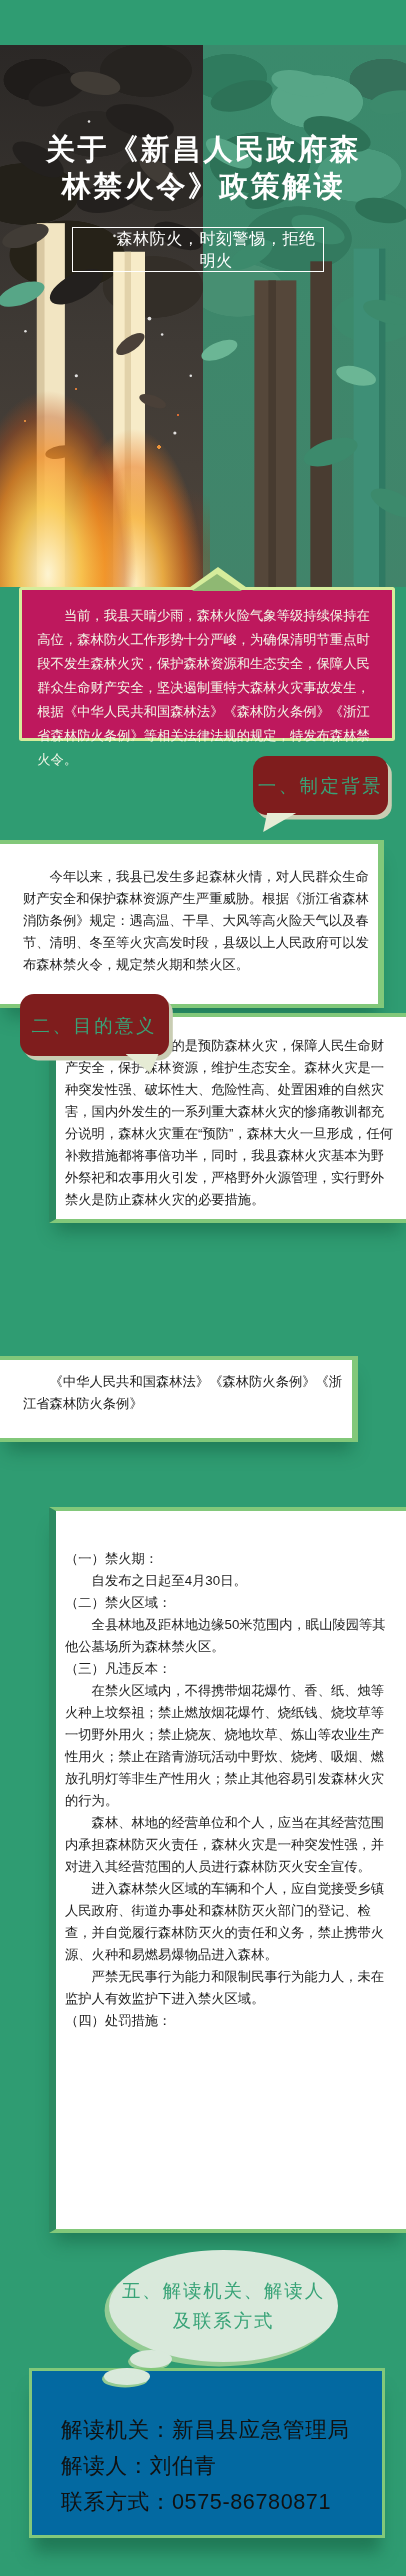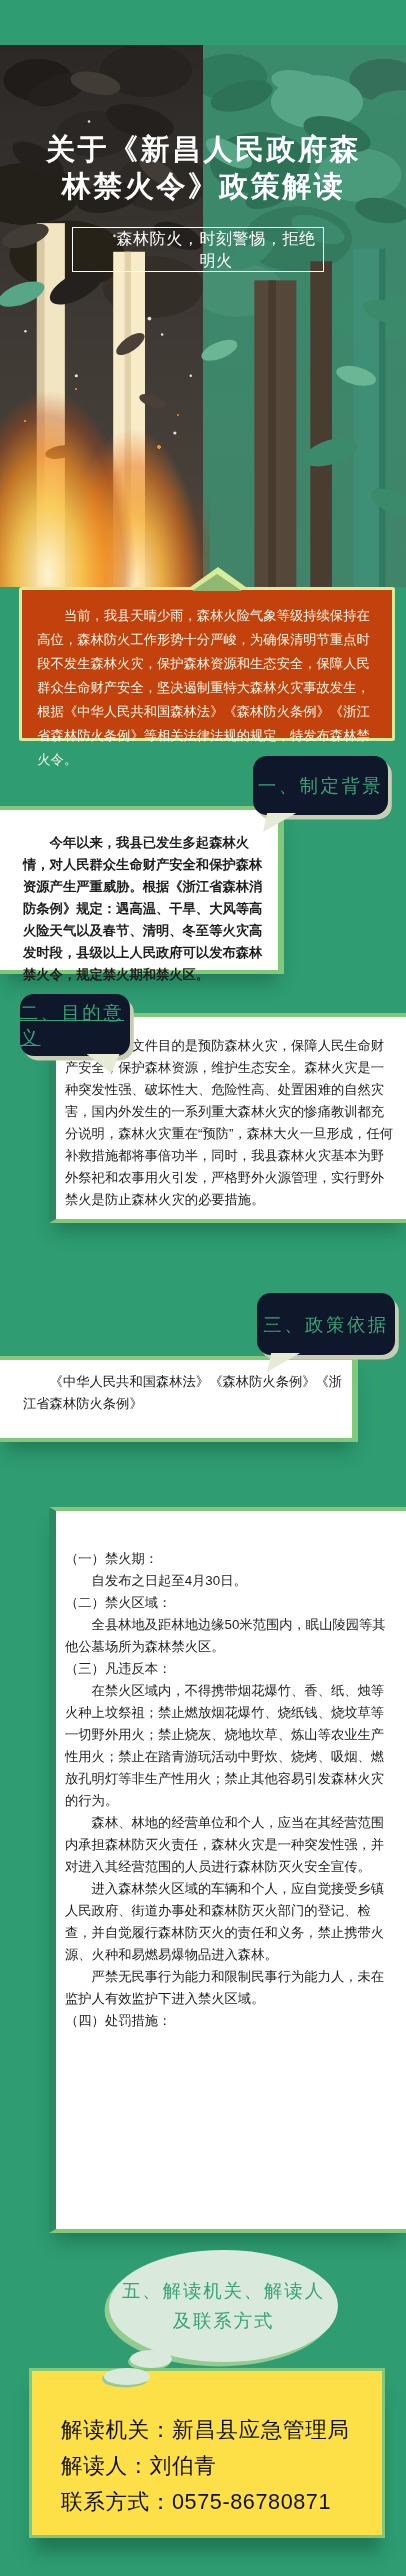--- a/index.html
+++ b/index.html
@@ -40,68 +40,68 @@
       radial-gradient(circle 1.9px at 25.4px 165px, rgba(255,180,80,.9) 60%, transparent 62%),
       radial-gradient(circle 2.5px at 76px 133px, rgba(255,140,60,.8) 60%, transparent 62%);}
   .hero-title{position:absolute;left:0;top:86px;width:407px;text-align:center;color:#ffffff;
     font-weight:bold;font-size:29px;line-height:37px;letter-spacing:2.5px;z-index:3;}
   .hero-subtitle{position:absolute;left:72px;top:182px;width:252px;box-sizing:border-box;
     border:1.9px solid #ffffff;color:#ffffff;font-size:16px;line-height:21.6px;text-align:center;
     letter-spacing:0.6px;z-index:3;padding-left:36px;}
 
   
   .intro{position:absolute;left:19px;top:542px;width:376px;height:154px;box-sizing:border-box;
-    background:#c2410c;border:3.2px solid #d6ec9b;border-radius:2.5px;
+    background:#be185d;border:3.2px solid #d6ec9b;border-radius:2.5px;
     padding:14px 15.3px 0 15.3px;color:#f2f7e6;font-size:13.3px;line-height:24px;
     text-indent:2em;word-break:break-all;z-index:2;}
   .intro-tri-outer{position:absolute;left:164px;top:-23px;width:0;height:0;
     border-left:32px solid transparent;border-right:32px solid transparent;
     border-bottom:23px solid #d6ec9b;}
   .intro-tri-inner{position:absolute;left:170px;top:-16.5px;width:0;height:0;
     border-left:25.4px solid transparent;border-right:25.4px solid transparent;
     border-bottom:17px solid #8fb873;}
 
   
   .panel{position:absolute;background:#ffffff;box-sizing:border-box;
     color:#1d1d1d;font-size:13.3px;line-height:22px;word-break:break-all;
     box-shadow:0 15.3px 16.5px -6.4px rgba(8,70,45,.38);}
   .panel p{margin:0;}
   .panel p.ind{text-indent:2em;}
   .panel-left{left:0;border:4.4px solid #82c87a;border-left:none;border-right-width:6.4px;}
   .panel-right{left:49px;border-top:4.4px solid #82c87a;border-bottom:4.4px solid #82c87a;
     border-left:7.6px solid #2c8a62;}
-  .panel1{top:761px;width:284px;height:168px;padding:21.6px 7.6px 0 23px;font-weight:bold;}
+  .panel1{top:795px;width:384px;height:168px;padding:21.6px 7.6px 0 23px;}
   .panel2{top:968px;width:358px;height:210px;padding:18px 14px 0 9px;}
   .panel3{top:1311px;width:358px;height:86px;padding:10.8px 7.6px 0 23px;}
   .panel4{top:1462px;width:358px;height:726px;padding:37px 14px 0 9px;overflow:hidden;}
 
   
-  .bubble{position:absolute;background:#0f172a;border-radius:14px;
+  .bubble{position:absolute;background:#7f1d1d;border-radius:14px;
     box-shadow:3.8px 4.4px 0 #c9cdb3;color:#38a377;font-size:18.4px;letter-spacing:2.5px;
     display:flex;align-items:center;justify-content:center;z-index:5;}
   .bubble .tail{position:absolute;background:#e6ebd5;width:33px;height:19px;bottom:-17px;}
   .tail-bl{left:10.2px;clip-path:polygon(0% 100%, 12% 0%, 100% 0%);}
   .tail-br{right:10.2px;clip-path:polygon(0% 0%, 100% 0%, 75% 100%);}
   .bubble1{left:253px;top:711px;width:135px;height:59px;}
-  .bubble2{left:19.7px;top:949px;width:110px;height:62px;text-decoration:underline;}
+  .bubble2{left:19.7px;top:949px;width:149px;height:62px;}
   .bubble3{left:257px;top:1248px;width:138px;height:62px;}
   .bubble4{left:19.7px;top:1411px;width:137px;height:62px;}
 
   
   .ellipse5{position:absolute;left:109px;top:2205px;width:229px;height:112px;
     background:#d9e9db;border-radius:50%;box-shadow:-4.4px 4.4px 0 #93cb93;
     display:flex;flex-direction:column;align-items:center;justify-content:center;
     color:#38a377;font-size:18.4px;letter-spacing:1.9px;line-height:30.5px;z-index:4;}
   .dot{position:absolute;background:#d9e9db;border-radius:50%;box-shadow:-1.9px 2.5px 0 #93cb93;}
   .dot1{left:130px;top:2305px;width:42px;height:18px;z-index:4;}
   .dot2{left:104px;top:2323px;width:46px;height:16.5px;z-index:6;}
 
   
   .contact{position:absolute;left:29px;top:2323px;width:356px;height:170px;box-sizing:border-box;
-    background:#fde047;border:3.8px solid #82c87a;padding:41px 0 0 29px;
+    background:#0369a1;border:3.8px solid #82c87a;padding:41px 0 0 29px;
     color:#111111;font-size:21.6px;line-height:36px;letter-spacing:0.6px;z-index:5;
     box-shadow:0 19px 15.3px -5.1px rgba(15,85,58,.5);}
   .contact div{white-space:nowrap;}
 </style>
 </head>
 <body>
 
 <div class="page">
 
   <div class="hero">
@@ -198,24 +198,20 @@
   </div>
 
   <div class="bubble bubble2">
     <div class="tail tail-br"></div>
     <span>二、目的意义</span>
   </div>
   <div class="panel panel-right panel2">
     <p class="ind">制定本文件目的是预防森林火灾，保障人民生命财产安全，保护森林资源，维护生态安全。森林火灾是一种突发性强、破坏性大、危险性高、处置困难的自然灾害，国内外发生的一系列重大森林火灾的惨痛教训都充分说明，森林火灾重在“预防”，森林大火一旦形成，任何补救措施都将事倍功半，同时，我县森林火灾基本为野外祭祀和农事用火引发，严格野外火源管理，实行野外禁火是防止森林火灾的必要措施。</p>
   </div>
 
-  <div class="bubble bubble3">
-    <div class="tail tail-bl"></div>
-    <span>三、政策依据</span>
-  </div>
   <div class="panel panel-left panel3">
     <p class="ind">《中华人民共和国森林法》《森林防火条例》《浙江省森林防火条例》</p>
   </div>
 
   <div class="panel panel-right panel4">
     <p>（一）禁火期：</p>
     <p class="ind">自发布之日起至4月30日。</p>
     <p>（二）禁火区域：</p>
     <p class="ind">全县林地及距林地边缘50米范围内，眠山陵园等其他公墓场所为森林禁火区。</p>
     <p>（三）凡违反本：</p>

